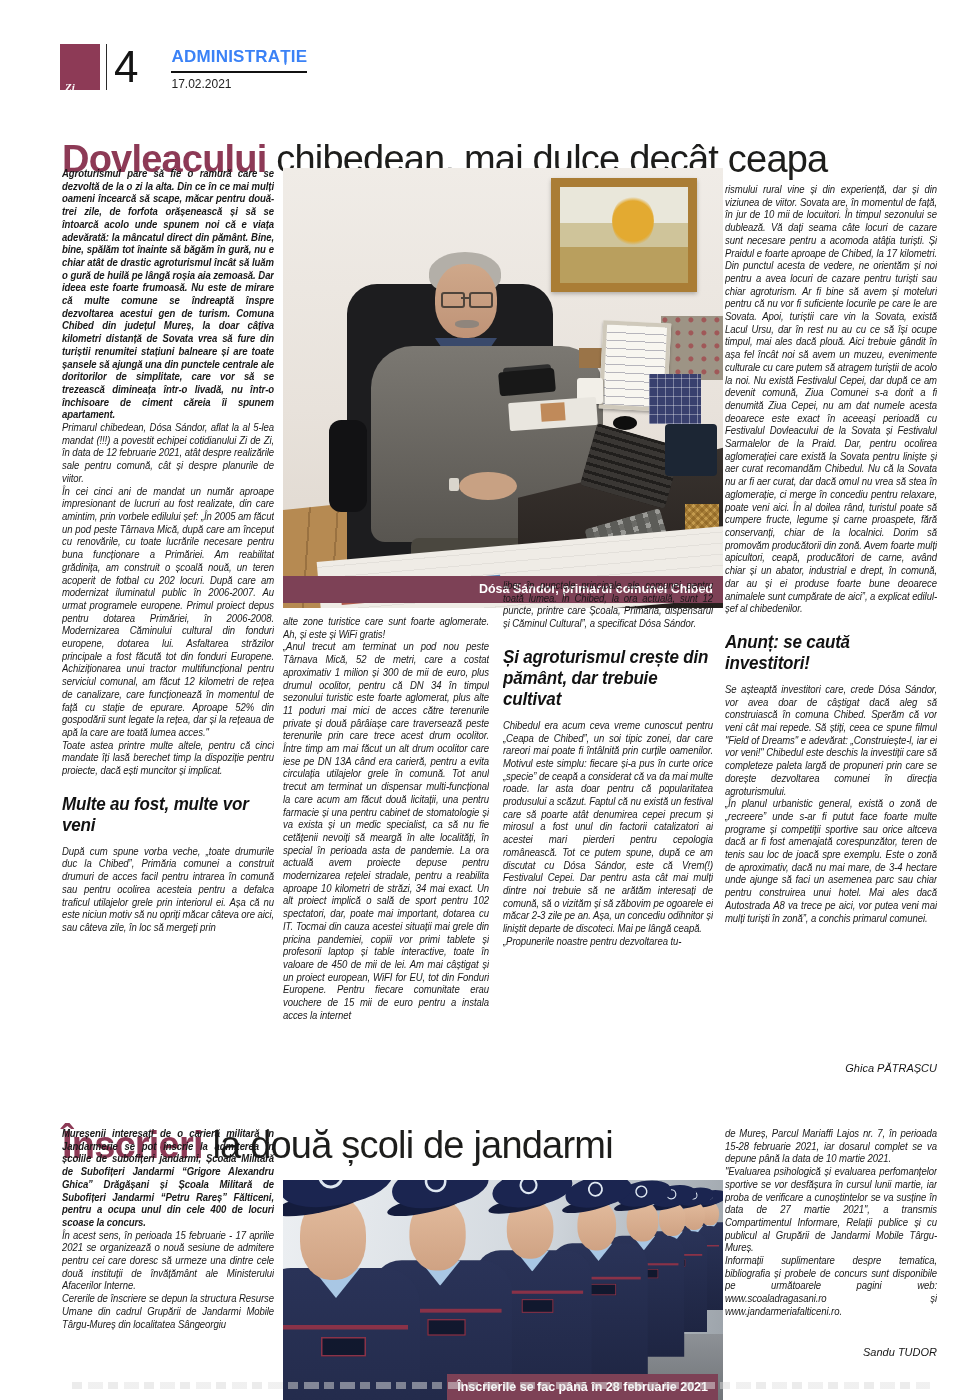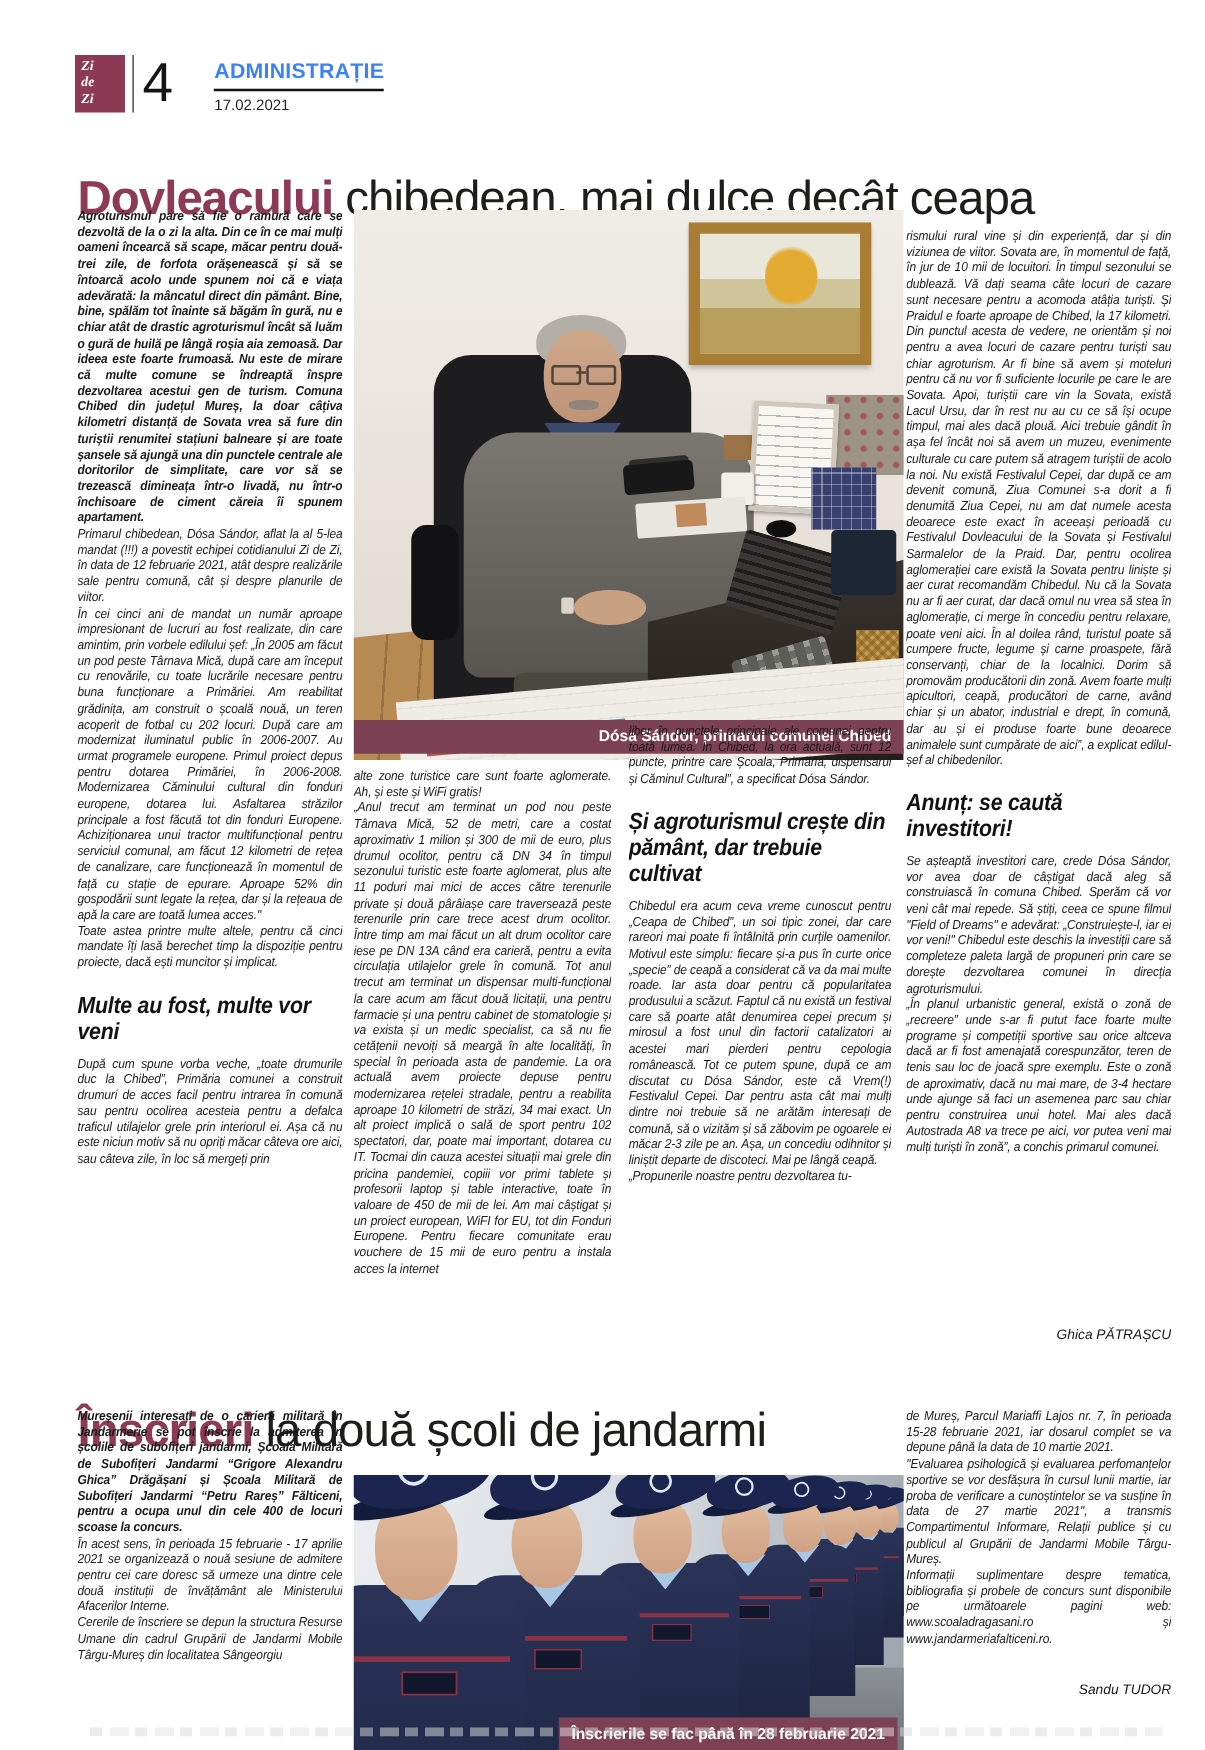--- a/index.html
+++ b/index.html
@@ -4,21 +4,21 @@
 <style>
   html,body{margin:0;padding:0;background:#ffffff;}
   .page{position:relative;width:964px;height:1400px;background:#ffffff;overflow:hidden;
         font-family:"Liberation Sans",sans-serif;color:#1a1a1a;}
 
   
   .masthead{position:absolute;left:60px;top:44px;display:flex;align-items:flex-start;}
   .logo{width:40px;height:46px;background:#8d3a56;color:#fff;
         font-family:"Liberation Serif",serif;font-style:italic;font-weight:bold;
         font-size:11px;line-height:13px;padding:3px 0 0 5px;box-sizing:border-box;}
-  .logo span{display:block;}
+  .logo span{display:block;margin-top:34px;}
   .mast-divider{width:1px;height:46px;background:#2a2a2a;margin:0 7px 0 6px;}
   .page-number{font-size:44px;line-height:46px;font-weight:400;color:#141414;letter-spacing:-1px;}
   .section-block{margin-left:34px;padding-top:3px;}
   .section-title{font-size:17px;font-weight:bold;letter-spacing:0.2px;color:#3b82f6;
                  border-bottom:2.5px solid #111;padding-bottom:4px;display:inline-block;}
   .section-date{font-size:12px;color:#222;margin-top:4px;}
 
   
   .headline{position:absolute;left:62px;font-size:38px;line-height:44px;letter-spacing:-0.8px;white-space:nowrap;}
   .hl-accent{color:#8d3a56;font-weight:bold;}

